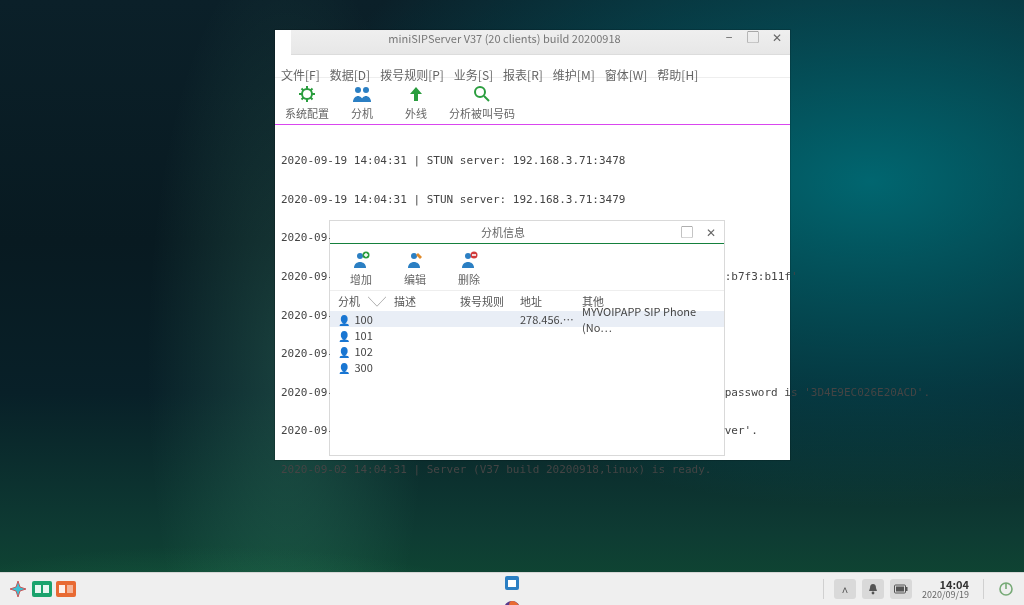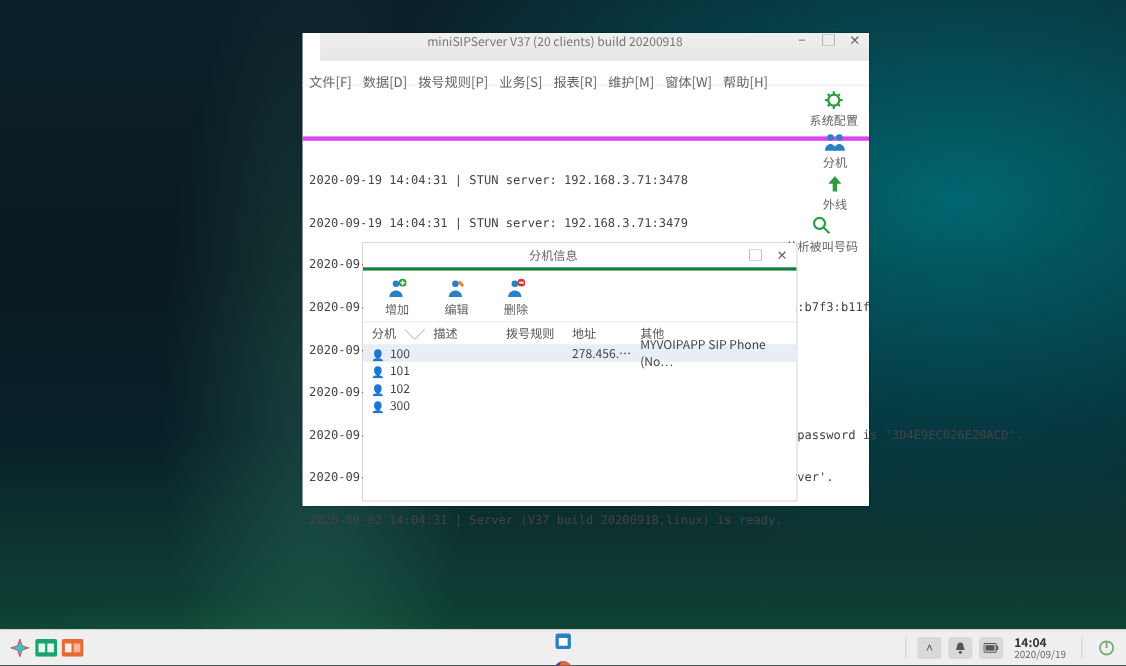--- a/index.html
+++ b/index.html
@@ -55,24 +55,23 @@
     height: 22px;
     display: flex; align-items: center;
     padding: 0 6px;
     color: #666;
     font-size: 12px;
     border-bottom: 1px solid #eee;
   }
   .menubar span { margin-right: 10px; cursor: pointer; margin-top: 16px; }
   .toolbar {
     height: 44px;
-    display: flex; align-items: flex-end;
+    display: flex; align-items: center;
     padding: 2px 4px 0 4px;
-    border-bottom: 4px solid #d946ef;
-    flex-direction: column;
+    border-bottom: 1px solid #d946ef;
   }
   .tbutton {
     display: flex; flex-direction: column; align-items: center;
     width: auto; min-width: 42px;
     padding: 0 6px;
     cursor: pointer;
     color: #666;
     font-size: 11px;
   }
   .tbutton .ico { height: 22px; display:flex; align-items:center; }
@@ -86,21 +85,21 @@
   .logline { line-height: 1.15; }
 
   
   .dialog-win {
     left: 330px; top: 221px;
     width: 394px; height: 234px;
   }
   .dialog-titlebar {
     height: 22px;
     display: flex; align-items: center;
-    border-bottom: 3px solid #15803d;
+    border-bottom: 1px solid #15803d;
     padding: 0 6px;
   }
   .dialog-titlebar .title {
     flex: 1;
     text-align: center;
     color: #666;
     font-size: 11px;
   }
   .dialog-toolbar {
     height: 44px;
@@ -149,21 +148,21 @@
     border-radius:3px;
     cursor:pointer;
   }
   .tb-item.active { background:#5eead4;text-decoration:underline; }
   .tb-tray {
     width: 22px; height: 20px;
     background:#d9d9d9; border-radius:3px;
     display:flex; align-items:center; justify-content:center;
     color:#555; font-size:11px;
   }
-  .clock { font-size:11px; line-height:1.05; color:#333; margin: 16px 4px;}
+  .clock { font-size:11px; line-height:1.05; color:#333; text-align:right; margin: 16px 4px;}
   .sep { width:1px; height:20px; background:#d0d0d0; margin:0 4px;}
 
   
   .sv { display:block; }
 </style>
 </head>
 <body>
 
 <div class="wallpaper"></div>
 

